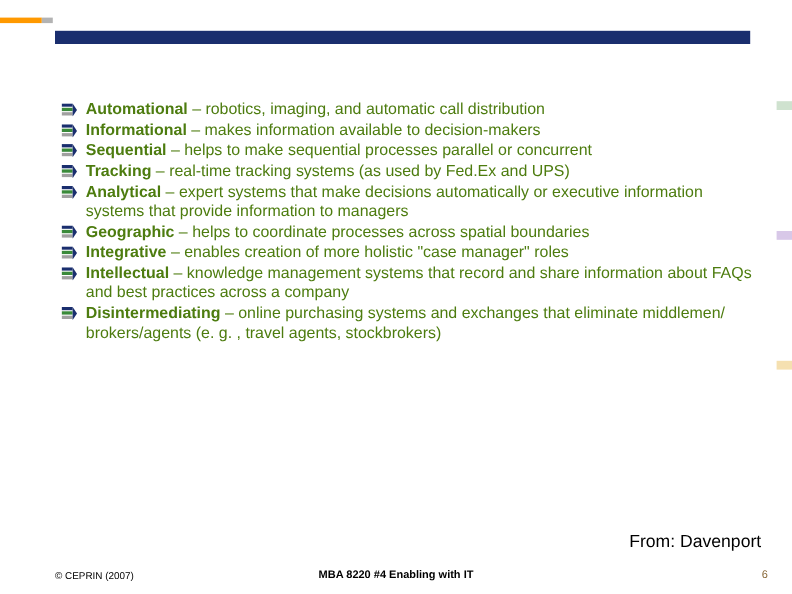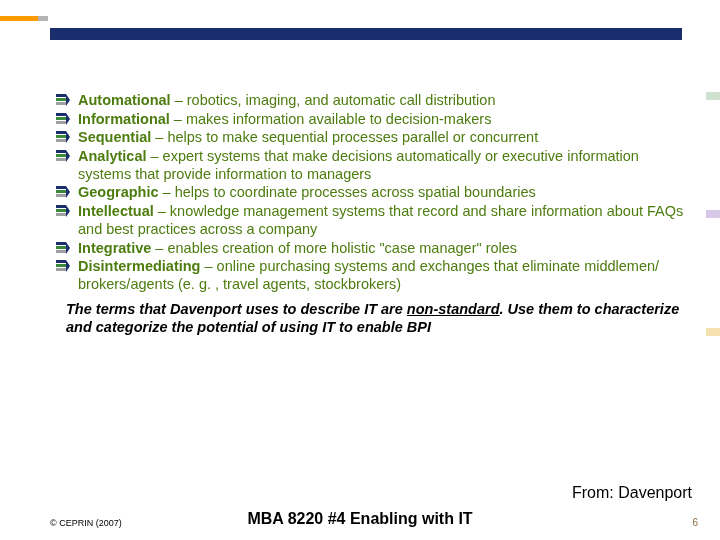--- a/index.html
+++ b/index.html
@@ -97,21 +97,21 @@
     bottom: 12px;
     left: 50px;
     font-size: 9px;
   }
   .footer-center {
     position: absolute;
     bottom: 12px;
     left: 0;
     right: 0;
     text-align: center;
-    font-size: 16px;
+    font-size: 10px;
     font-weight: bold;
   }
   .footer-right {
     position: absolute;
     bottom: 12px;
     right: 22px;
     font-size: 10px;
     color: #8a6a3a;
   }
   b { font-weight: bold; }
@@ -158,55 +158,60 @@
             <path d="M10 0 L14 6 L10 12 Z" fill="#1a2e6e"></path>
           </svg>
         </span><b>Sequential</b><span> – helps to make sequential processes parallel or concurrent</span></li>
       <li><span class="bullet">
           <svg width="14" height="12" viewBox="0 0 14 12">
             <rect x="0" y="0" width="10" height="3" fill="#1a2e6e"></rect>
             <rect x="0" y="4" width="10" height="3" fill="#3a8a3a"></rect>
             <rect x="0" y="8" width="10" height="3" fill="#a0a0a0"></rect>
             <path d="M10 0 L14 6 L10 12 Z" fill="#1a2e6e"></path>
           </svg>
+        </span><b>Tracking</b><span> – real-time tracking systems (as used by Fed.Ex and UPS)</span></li>
+      <li><span class="bullet">
+          <svg width="14" height="12" viewBox="0 0 14 12">
+            <rect x="0" y="0" width="10" height="3" fill="#1a2e6e"></rect>
+            <rect x="0" y="4" width="10" height="3" fill="#3a8a3a"></rect>
+            <rect x="0" y="8" width="10" height="3" fill="#a0a0a0"></rect>
+            <path d="M10 0 L14 6 L10 12 Z" fill="#1a2e6e"></path>
+          </svg>
         </span><b>Analytical</b><span> – expert systems that make decisions automatically or executive information systems that provide information to managers</span></li>
       <li><span class="bullet">
           <svg width="14" height="12" viewBox="0 0 14 12">
             <rect x="0" y="0" width="10" height="3" fill="#1a2e6e"></rect>
             <rect x="0" y="4" width="10" height="3" fill="#3a8a3a"></rect>
             <rect x="0" y="8" width="10" height="3" fill="#a0a0a0"></rect>
             <path d="M10 0 L14 6 L10 12 Z" fill="#1a2e6e"></path>
           </svg>
         </span><b>Geographic</b><span> – helps to coordinate processes across spatial boundaries</span></li>
       <li><span class="bullet">
           <svg width="14" height="12" viewBox="0 0 14 12">
             <rect x="0" y="0" width="10" height="3" fill="#1a2e6e"></rect>
             <rect x="0" y="4" width="10" height="3" fill="#3a8a3a"></rect>
             <rect x="0" y="8" width="10" height="3" fill="#a0a0a0"></rect>
             <path d="M10 0 L14 6 L10 12 Z" fill="#1a2e6e"></path>
           </svg>
+        </span><b>Integrative</b><span> – enables creation of more holistic "case manager" roles</span></li>
+      <li><span class="bullet">
+          <svg width="14" height="12" viewBox="0 0 14 12">
+            <rect x="0" y="0" width="10" height="3" fill="#1a2e6e"></rect>
+            <rect x="0" y="4" width="10" height="3" fill="#3a8a3a"></rect>
+            <rect x="0" y="8" width="10" height="3" fill="#a0a0a0"></rect>
+            <path d="M10 0 L14 6 L10 12 Z" fill="#1a2e6e"></path>
+          </svg>
         </span><b>Intellectual</b><span> – knowledge management systems that record and share information about FAQs and best practices across a company</span></li>
-      <li><span class="bullet">
-          <svg width="14" height="12" viewBox="0 0 14 12">
-            <rect x="0" y="0" width="10" height="3" fill="#1a2e6e"></rect>
-            <rect x="0" y="4" width="10" height="3" fill="#3a8a3a"></rect>
-            <rect x="0" y="8" width="10" height="3" fill="#a0a0a0"></rect>
-            <path d="M10 0 L14 6 L10 12 Z" fill="#1a2e6e"></path>
-          </svg>
-        </span><b>Integrative</b><span> – enables creation of more holistic "case manager" roles</span></li>
       <li><span class="bullet">
           <svg width="14" height="12" viewBox="0 0 14 12">
             <rect x="0" y="0" width="10" height="3" fill="#1a2e6e"></rect>
             <rect x="0" y="4" width="10" height="3" fill="#3a8a3a"></rect>
             <rect x="0" y="8" width="10" height="3" fill="#a0a0a0"></rect>
             <path d="M10 0 L14 6 L10 12 Z" fill="#1a2e6e"></path>
           </svg>
         </span><b>Disintermediating</b><span> – online purchasing systems and exchanges that eliminate middlemen/ brokers/agents (e. g. , travel agents, stockbrokers)</span></li>
     </ul>
-  <div class="note">
-    <span>The terms that Davenport uses to describe IT are </span><span class="ns">non-standard</span><span>. Use them to characterize and categorize the potential of using IT to enable BPI</span>
-  </div>
 </div>
 
 <div class="source">From: Davenport</div>
 <div class="footer-left">© CEPRIN (2007)</div>
 <div class="footer-center">MBA 8220 #4 Enabling with IT</div>
 <div class="footer-right">6</div>
 
 </body></html>

